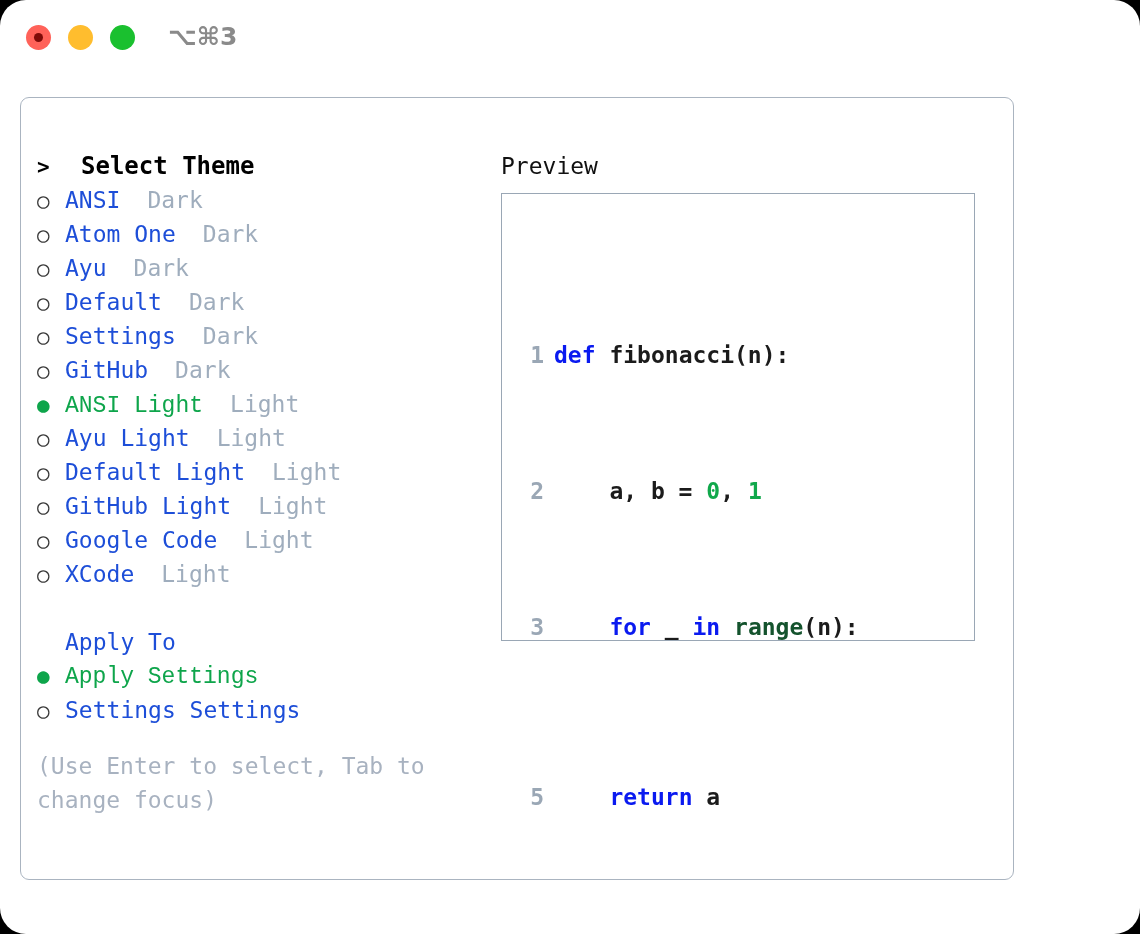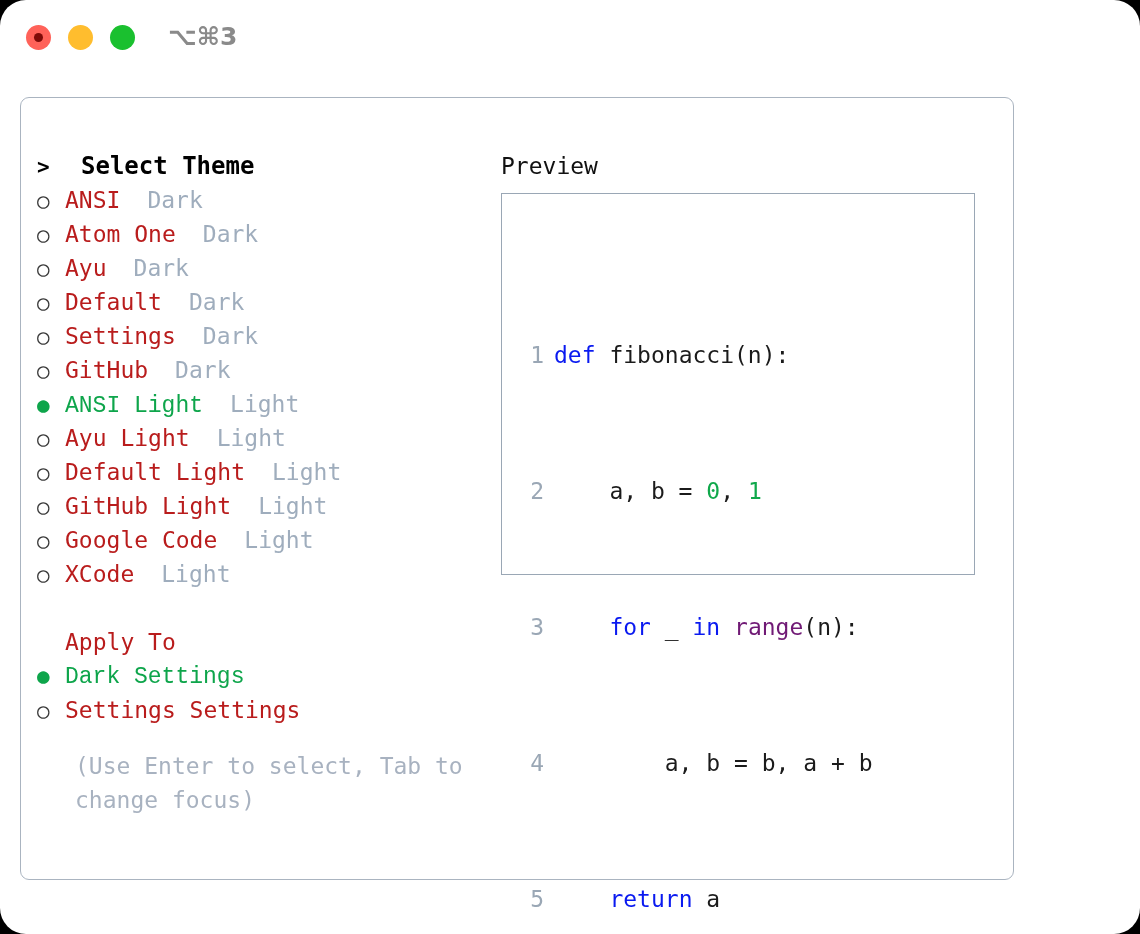--- a/index.html
+++ b/index.html
@@ -111,81 +111,81 @@
     display: inline-block;
     width: 28px;
     flex: 0 0 28px;
     color: #3a3a3a;
     font-size: 21px;
   }
   .row .marker.bullet-on {
     color: #0ea54b;
     font-size: 21px;
   }
-  .row .label { color: #b91c1c; }
+  .row .label { color: #1d4ed8; }
   .row .suffix { color: #9fadbd; padding-left: 11px; margin-left: 16px; }
 
   .row.header {
     font-weight: bold;
     font-size: 24px;
   }
   .row.header .marker { font-weight: bold; color: #000; }
   .row.header .label  { font-weight: bold; color: #000; margin-left: 16px; }
 
   .row.selected .label  { color: #0ea54b; font-family: Liberation Mono, monospace; }
 
   .gap { height: 34px; }
 
   .hint {
     margin-top: 22px;
     font-size: 23px;
     line-height: 34px;
     color: #a8b2c0;
     width: 420px;
-    margin-left: 38px;
   }
 
   
   .right-col {
     position: absolute;
     left: 480px;
     top: 51px;
     width: 500px;
   }
   .preview-title {
     font-size: 23px;
     line-height: 34px;
     color: #111111;
     margin-bottom: 10px;
   }
   .preview-box {
     width: 474px;
-    height: 382px;
+    height: 448px;
     border: 1.6px solid #9aa7b5;
     box-sizing: border-box;
     position: relative;
+    font-weight: bold;
   }
   .code {
     position: absolute;
     left: 18px;
     top: 42px;
     font-size: 23px;
     line-height: 34px;
     white-space: pre;
   }
   .cline { display: block; white-space: pre; }
   .gutter {
     display: inline-block;
     width: 24px;
     text-align: right;
     color: #9aa7b5;
     margin-right: 10px;
   }
   .kw   { color: #0a1af0; }
-  .fn   { color: #701a75; }
+  .fn   { color: #14532d; }
   .num  { color: #10a84b; }
   .plain{ color: #1b1b1b; }
 </style>
 </head>
 <body>
 
 <div class="window">
 
   <div class="titlebar">
     <div class="traffic">
@@ -280,21 +280,21 @@
 
         <div class="gap"></div>
 
         <div class="row">
           <span class="marker"> </span>
           <span class="label">Apply To</span>
         </div>
 
         <div class="row selected">
           <span class="marker bullet-on">●</span>
-          <span class="label">Dark Settings</span>
+          <span class="label">Apply Settings</span>
         </div>
 
         <div class="row">
           <span class="marker">○</span>
           <span class="label">Settings Settings</span>
         </div>
 
         <div class="hint">(Use Enter to select, Tab to change focus)</div>
       </div>
 
@@ -302,21 +302,20 @@
         <div class="preview-title">Preview</div>
         <div class="preview-box">
           <div class="code">
 
             <span class="cline"><span class="gutter">1</span><span class="kw">def</span><span class="plain"> fibonacci(n):</span></span>
 
             <span class="cline"><span class="gutter">2</span><span class="plain">    a, b = </span><span class="num">0</span><span class="plain">, </span><span class="num">1</span></span>
 
             <span class="cline"><span class="gutter">3</span><span class="plain">    </span><span class="kw">for</span><span class="plain"> _ </span><span class="kw">in</span><span class="plain"> </span><span class="fn">range</span><span class="plain">(n):</span></span>
 
-            <span class="cline"><span class="gutter">4</span><span class="plain">        a, b = b, a + b</span></span>
 
             <span class="cline"><span class="gutter">5</span><span class="plain">    </span><span class="kw">return</span><span class="plain"> a</span></span>
 
             
 
             
 
             
 
             

